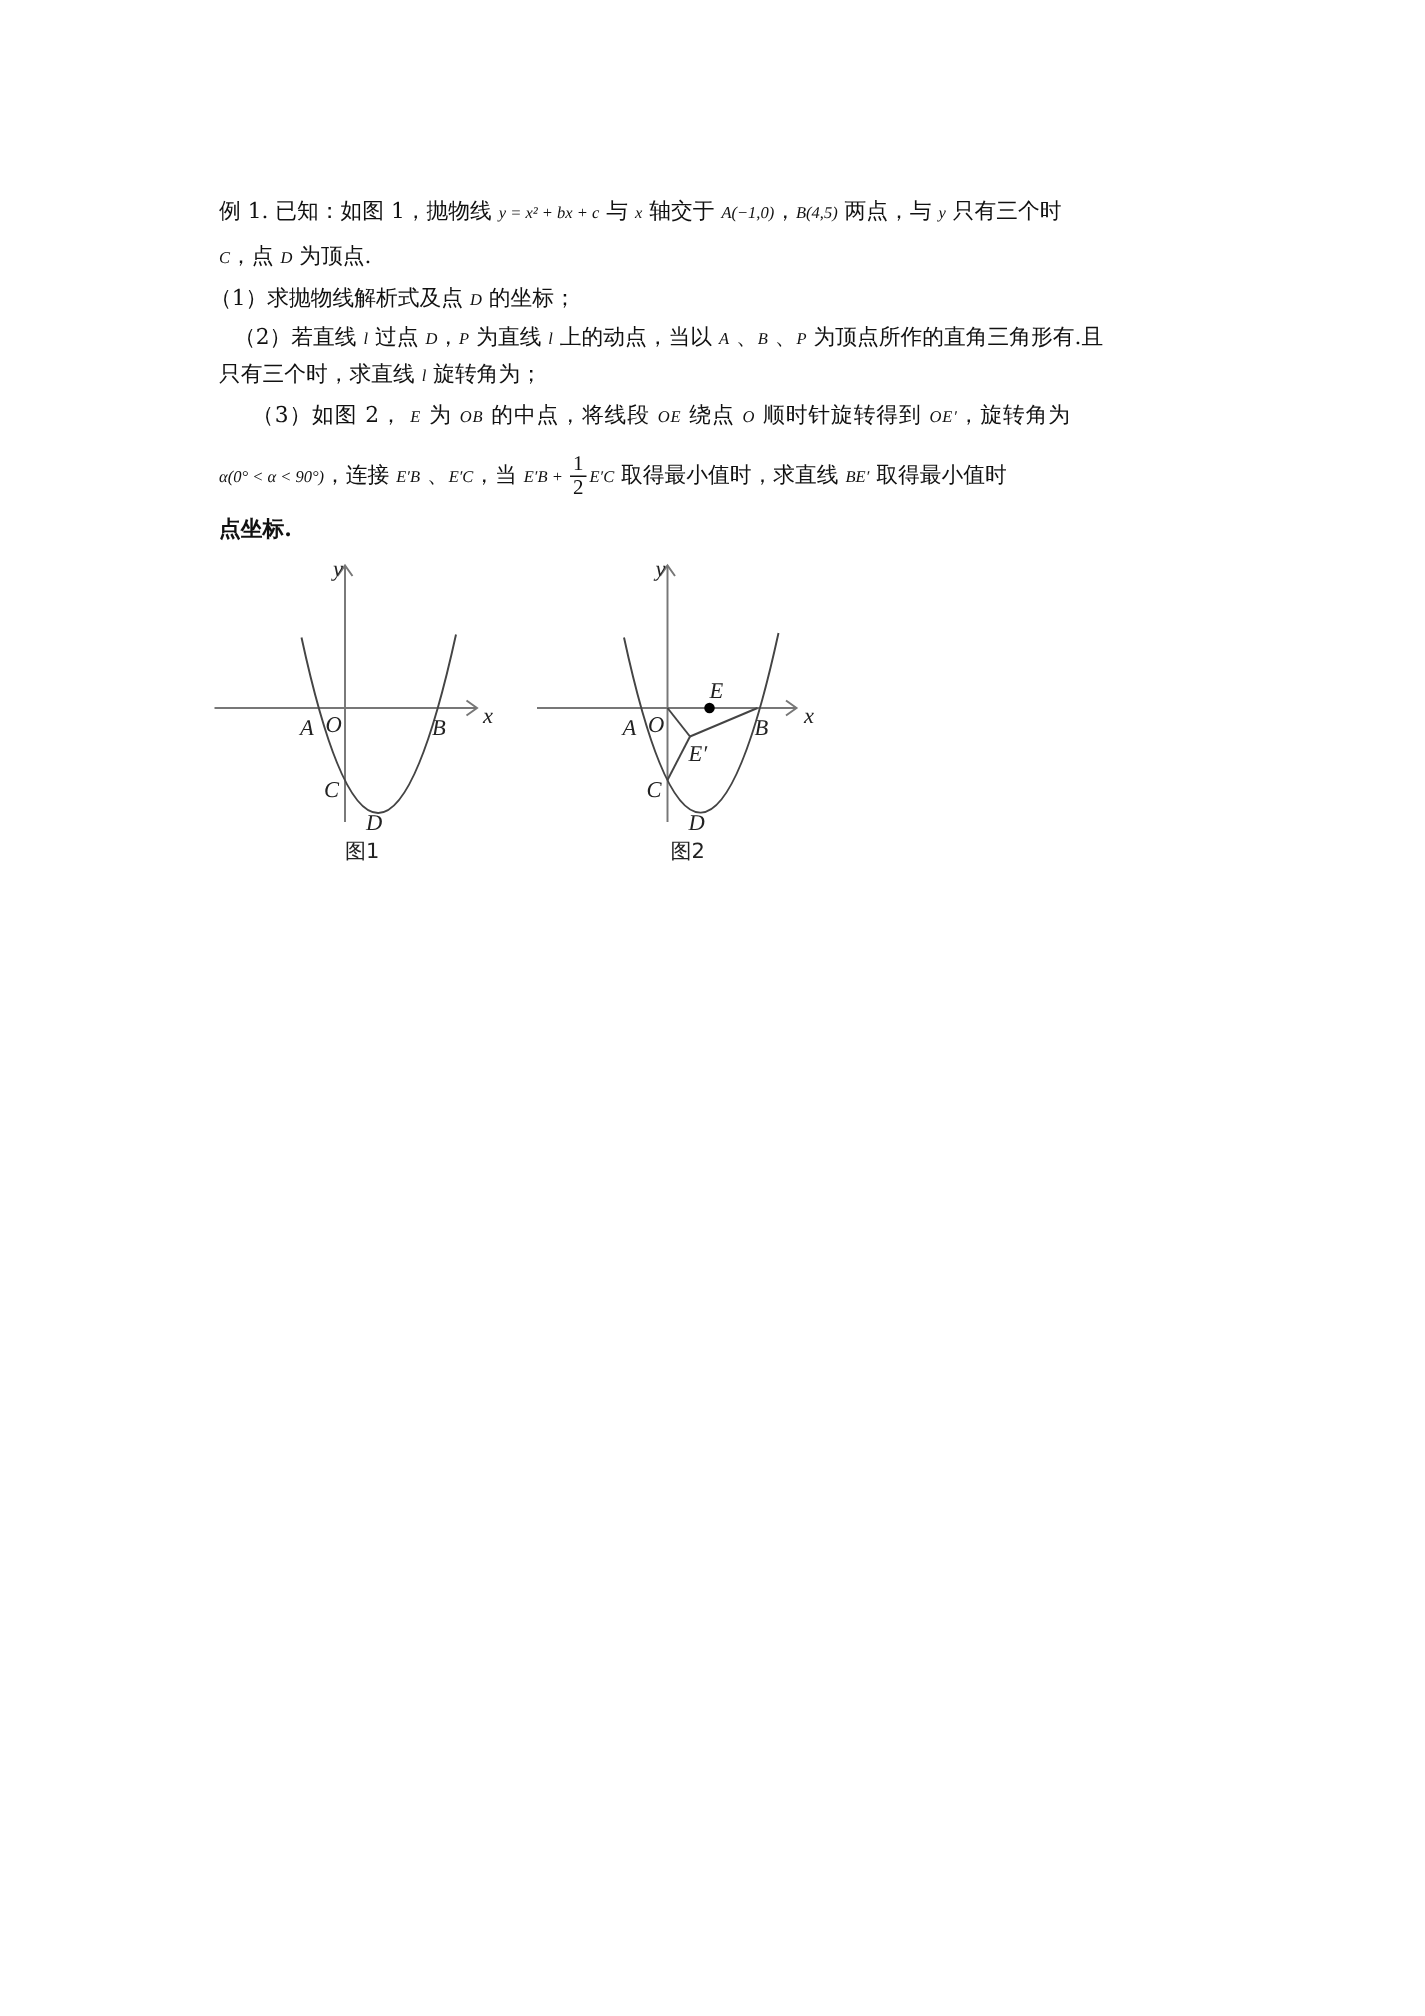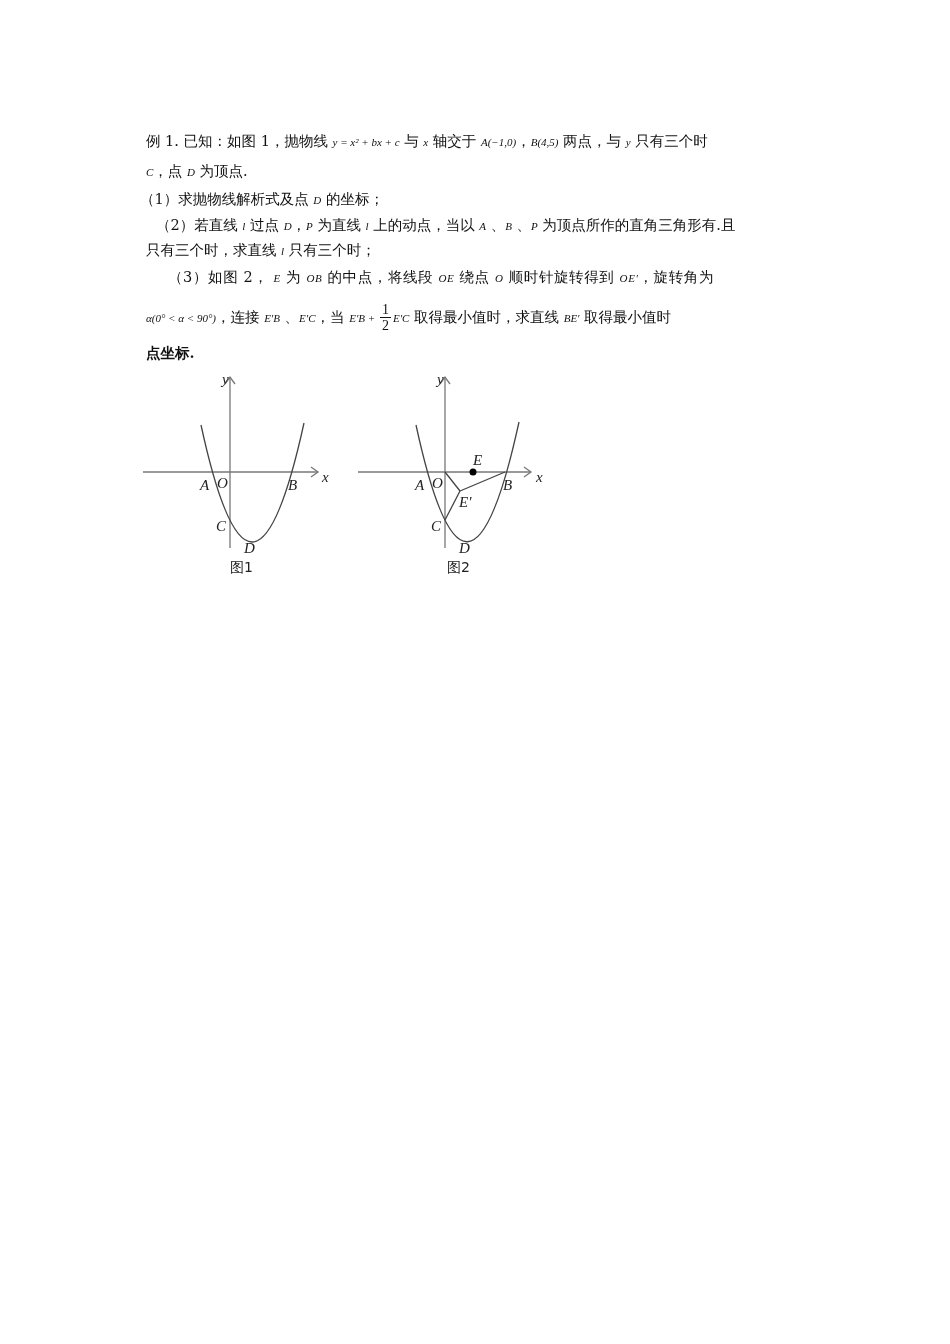--- a/index.html
+++ b/index.html
@@ -26,21 +26,21 @@
 </div>
 
 <div class="line" style="top:189px; left:140px;">
   <span>（1）求抛物线解析式及点 </span><span class="m">D</span><span> 的坐标；</span>
 </div>
 
 <div class="line" style="top:215px; left:140px;margin-left:16px;">
   <span>（2）若直线 </span><span class="m">l</span><span> 过点 </span><span class="m">D</span><span>，</span><span class="m">P</span><span> 为直线 </span><span class="m">l</span><span> 上的动点，当以 </span><span class="m">A</span><span> 、</span><span class="m">B</span><span> 、</span><span class="m">P</span><span> 为顶点所作的直角三角形有.且</span>
 </div>
 <div class="line" style="top:240px;">
-  <span>只有三个时，求直线 </span><span class="m">l</span><span> 只有三个时；</span>
+  <span>只有三个时，求直线 </span><span class="m">l</span><span> 旋转角为；</span>
 </div>
 
 <div class="line justify" style="top:267px; left:140px;margin-left:28px;">
   <span>（3）如图 2， </span><span class="m">E</span><span> 为 </span><span class="m">OB</span><span> 的中点，将线段 </span><span class="m">OE</span><span> 绕点 </span><span class="m">O</span><span> 顺时针旋转得到 </span><span class="m">OE′</span><span>，旋转角为</span>
 </div>
 <div class="line" style="top:302px;">
   <span class="m">α(0° &lt; α &lt; 90°)</span><span>，连接 </span><span class="m">E′B</span><span> 、</span><span class="m">E′C</span><span>，当 </span><span class="m">E′B + </span><span class="frac"><span class="num">1</span><span>2</span></span><span class="m">E′C</span><span> 取得最小值时，求直线 </span><span class="m">BE′</span><span> 取得最小值时</span>
 </div>
 <div class="line" style="top:343px;font-weight:bold;">
   <span>点坐标.</span>

